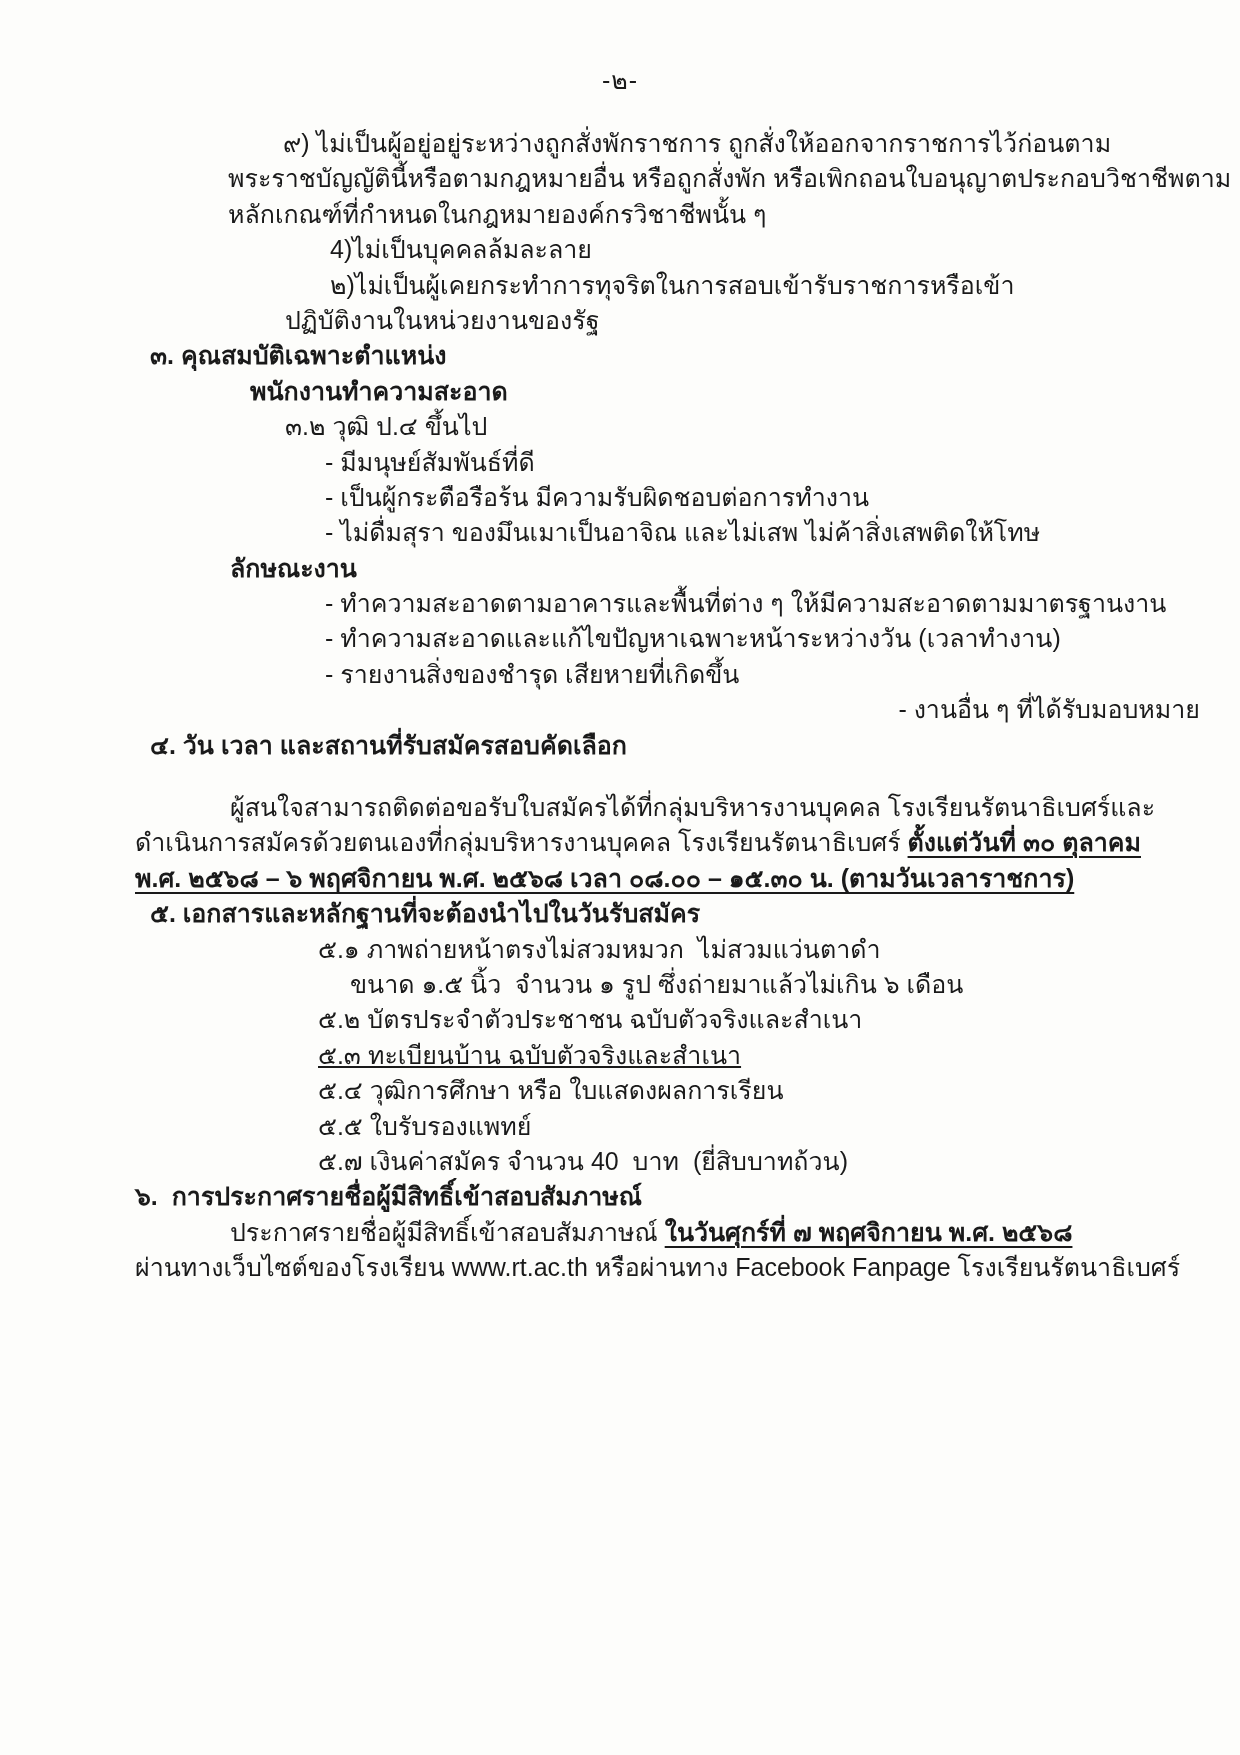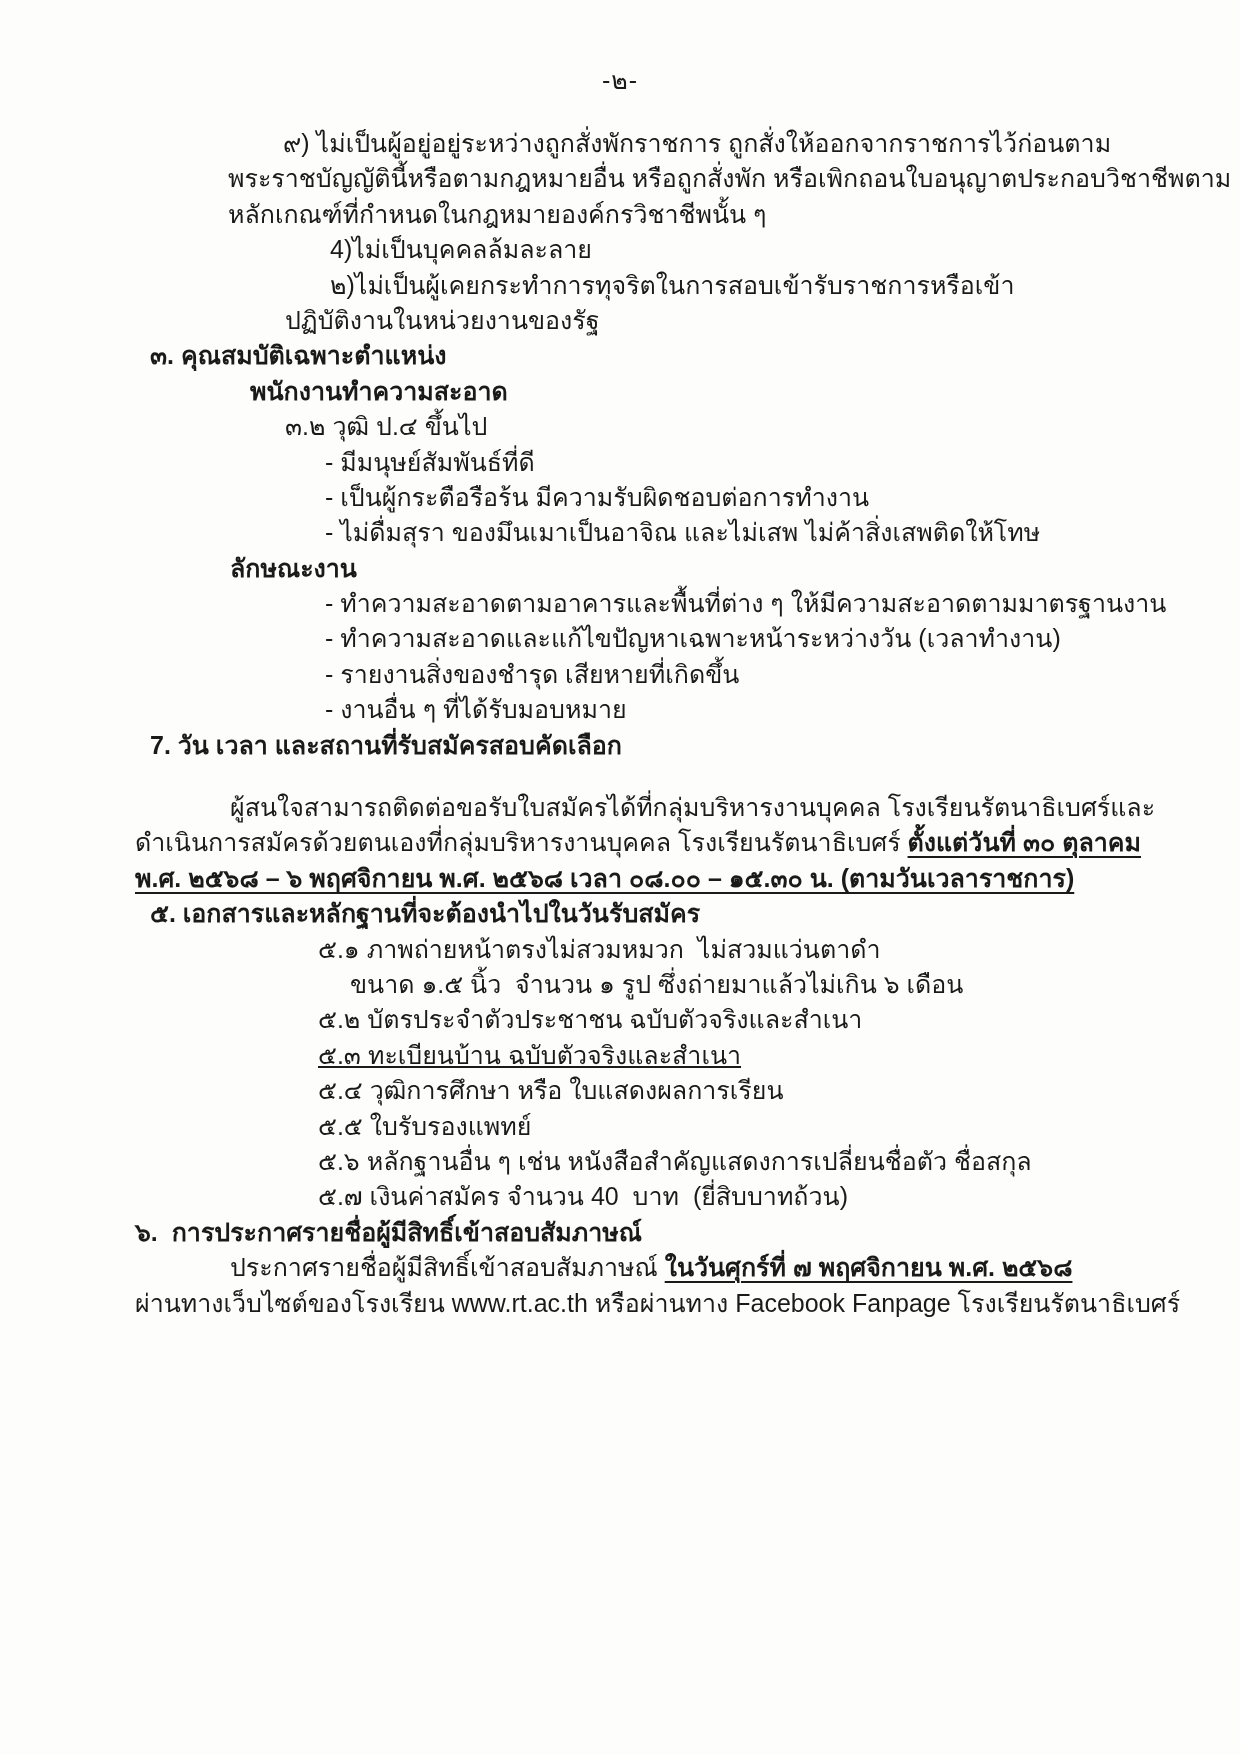--- a/index.html
+++ b/index.html
@@ -65,31 +65,30 @@
       <div class="line" style="padding-left: 15px;"><span class="seg-bold">๓. คุณสมบัติเฉพาะตำแหน่ง</span></div>
       <div class="line" style="padding-left: 115px;"><span class="seg-bold">พนักงานทำความสะอาด</span></div>
       <div class="line" style="padding-left: 150px;"><span class="seg-normal">๓.๒ วุฒิ ป.๔ ขึ้นไป</span></div>
       <div class="line" style="padding-left: 190px;"><span class="seg-normal">- มีมนุษย์สัมพันธ์ที่ดี</span></div>
       <div class="line" style="padding-left: 190px;"><span class="seg-normal">- เป็นผู้กระตือรือร้น มีความรับผิดชอบต่อการทำงาน</span></div>
       <div class="line" style="padding-left: 190px;"><span class="seg-normal">- ไม่ดื่มสุรา ของมึนเมาเป็นอาจิณ และไม่เสพ ไม่ค้าสิ่งเสพติดให้โทษ</span></div>
       <div class="line" style="padding-left: 95px;"><span class="seg-bold">ลักษณะงาน</span></div>
       <div class="line" style="padding-left: 190px;"><span class="seg-normal">- ทำความสะอาดตามอาคารและพื้นที่ต่าง ๆ ให้มีความสะอาดตามมาตรฐานงาน</span></div>
       <div class="line" style="padding-left: 190px;"><span class="seg-normal">- ทำความสะอาดและแก้ไขปัญหาเฉพาะหน้าระหว่างวัน (เวลาทำงาน)</span></div>
       <div class="line" style="padding-left: 190px;"><span class="seg-normal">- รายงานสิ่งของชำรุด เสียหายที่เกิดขึ้น</span></div>
-      <div class="line" style="padding-left: 190px;"><span class="seg-normal">- งานอื่น ๆ ที่ได้รับมอบหมาย</span></div>
-      <div class="line" style="padding-left: 15px;"><span class="seg-bold">7. วัน เวลา และสถานที่รับสมัครสอบคัดเลือก</span></div>
+      <div class="line" style="padding-left: 190px; text-align: right;"><span class="seg-normal">- งานอื่น ๆ ที่ได้รับมอบหมาย</span></div>
+      <div class="line" style="padding-left: 15px;"><span class="seg-bold">๔. วัน เวลา และสถานที่รับสมัครสอบคัดเลือก</span></div>
       <div class="line" style="padding-left: 95px; margin-top: 27px;"><span class="seg-normal">ผู้สนใจสามารถติดต่อขอรับใบสมัครได้ที่กลุ่มบริหารงานบุคคล โรงเรียนรัตนาธิเบศร์และ</span></div>
       <div class="line" style="padding-left: 0px;"><span class="seg-normal">ดำเนินการสมัครด้วยตนเองที่กลุ่มบริหารงานบุคคล โรงเรียนรัตนาธิเบศร์ </span><span class="seg-bold-underline">ตั้งแต่วันที่ ๓๐ ตุลาคม</span></div>
       <div class="line" style="padding-left: 0px;"><span class="seg-bold-underline">พ.ศ. ๒๕๖๘ – ๖ พฤศจิกายน พ.ศ. ๒๕๖๘ เวลา ๐๘.๐๐ – ๑๕.๓๐ น. (ตามวันเวลาราชการ)</span></div>
       <div class="line" style="padding-left: 15px;"><span class="seg-bold">๕. เอกสารและหลักฐานที่จะต้องนำไปในวันรับสมัคร</span></div>
       <div class="line" style="padding-left: 183px;"><span class="seg-normal">๕.๑ ภาพถ่ายหน้าตรงไม่สวมหมวก  ไม่สวมแว่นตาดำ</span></div>
       <div class="line" style="padding-left: 215px;"><span class="seg-normal">ขนาด ๑.๕ นิ้ว  จำนวน ๑ รูป ซึ่งถ่ายมาแล้วไม่เกิน ๖ เดือน</span></div>
       <div class="line" style="padding-left: 183px;"><span class="seg-normal">๕.๒ บัตรประจำตัวประชาชน ฉบับตัวจริงและสำเนา</span></div>
       <div class="line" style="padding-left: 183px; text-decoration: underline;"><span class="seg-normal">๕.๓ ทะเบียนบ้าน ฉบับตัวจริงและสำเนา</span></div>
       <div class="line" style="padding-left: 183px;"><span class="seg-normal">๕.๔ วุฒิการศึกษา หรือ ใบแสดงผลการเรียน</span></div>
       <div class="line" style="padding-left: 183px;"><span class="seg-normal">๕.๕ ใบรับรองแพทย์</span></div>
-      <div class="line" style="padding-left: 183px;"><span class="seg-normal">๕.๖ หลักฐานอื่น ๆ เช่น หนังสือสำคัญแสดงการเปลี่ยนชื่อตัว ชื่อสกุล</span></div>
       <div class="line" style="padding-left: 183px;"><span class="seg-normal">๕.๗ เงินค่าสมัคร จำนวน 40  บาท  (ยี่สิบบาทถ้วน)</span></div>
       <div class="line" style="padding-left: 0px;"><span class="seg-bold">๖.  การประกาศรายชื่อผู้มีสิทธิ์เข้าสอบสัมภาษณ์</span></div>
       <div class="line" style="padding-left: 95px;"><span class="seg-normal">ประกาศรายชื่อผู้มีสิทธิ์เข้าสอบสัมภาษณ์ </span><span class="seg-bold-underline">ในวันศุกร์ที่ ๗ พฤศจิกายน พ.ศ. ๒๕๖๘</span></div>
       <div class="line" style="padding-left: 0px;"><span class="seg-normal">ผ่านทางเว็บไซต์ของโรงเรียน www.rt.ac.th หรือผ่านทาง Facebook Fanpage โรงเรียนรัตนาธิเบศร์</span></div>
     </div>
 </div>
 
 </body></html>

